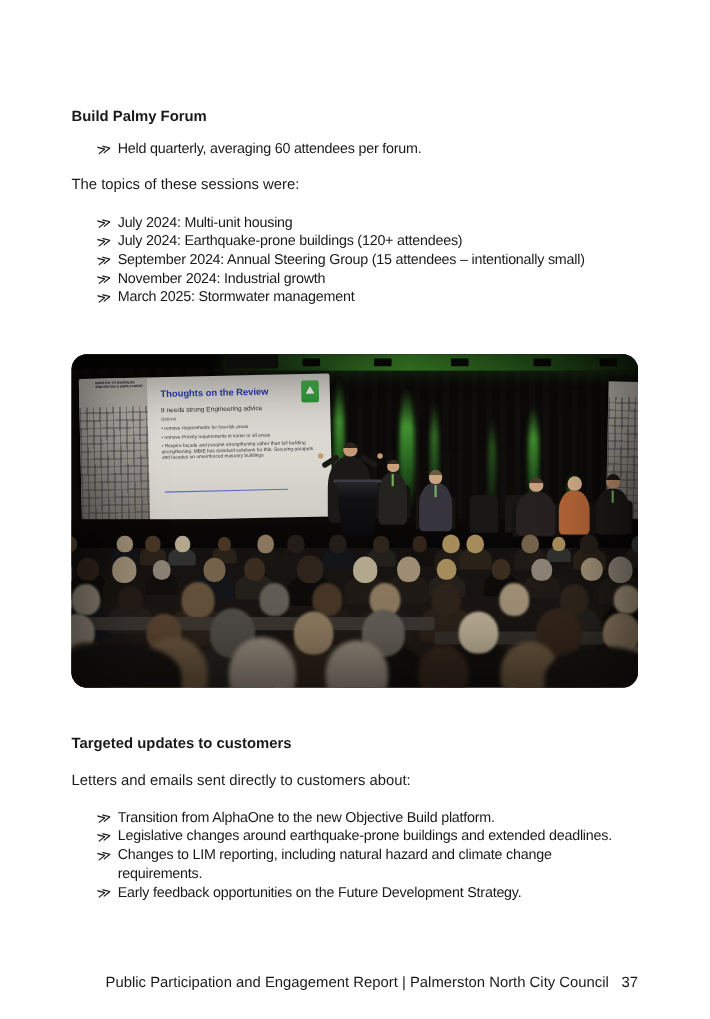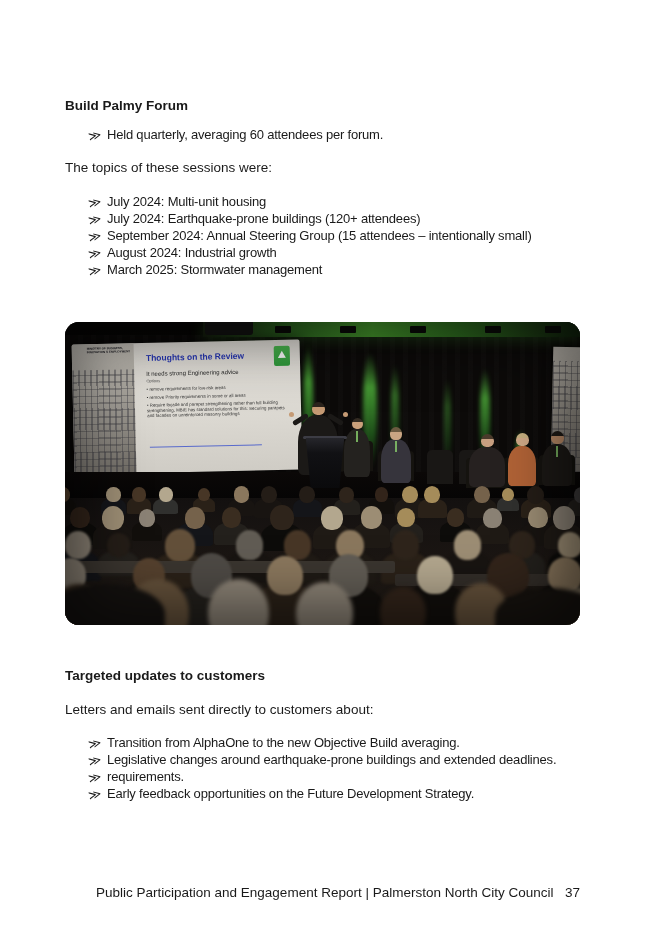--- a/index.html
+++ b/index.html
@@ -91,21 +91,21 @@
     <li>
       <span class="chev">≫</span>
       <span class="li-line">July 2024: Earthquake-prone buildings (120+ attendees)</span>
     </li>
     <li>
       <span class="chev">≫</span>
       <span class="li-line">September 2024: Annual Steering Group (15 attendees – intentionally small)</span>
     </li>
     <li>
       <span class="chev">≫</span>
-      <span class="li-line">August 2024: Industrial growth</span>
+      <span class="li-line">November 2024: Industrial growth</span>
     </li>
     <li>
       <span class="chev">≫</span>
       <span class="li-line">March 2025: Stormwater management</span>
     </li>
   </ul>
 
   <div class="abs photo">
     <div class="abs ph-base"></div>
     <div class="abs ph-curtain"></div>
@@ -295,29 +295,30 @@
       <div style="position: absolute; left: 480px; top: 4px; width: 16px; height: 7px; background: rgb(10, 11, 8); z-index: 3; border-radius: 1px;"></div>
     </div>
 
   <div class="abs para" style="left:65px; top:701px;">Letters and emails sent directly to customers about:</div>
 
   <div class="abs h" style="left:65px; top:667px;">Targeted updates to customers</div>
 
   <ul class="abs blist" style="left:65px; top:734px;">
     <li>
       <span class="chev">≫</span>
-      <span class="li-line">Transition from AlphaOne to the new Objective Build averaging.</span>
+      <span class="li-line">Transition from AlphaOne to the new Objective Build platform.</span>
     </li>
     <li>
       <span class="chev">≫</span>
       <span class="li-line">Legislative changes around earthquake-prone buildings and extended deadlines.</span>
     </li>
     <li>
       <span class="chev">≫</span>
       <span>
+        <div class="li-line">Changes to LIM reporting, including natural hazard and climate change</div>
         <div class="li-line">requirements.</div>
       </span>
     </li>
     <li>
       <span class="chev">≫</span>
       <span class="li-line">Early feedback opportunities on the Future Development Strategy.</span>
     </li>
   </ul>
 
   <div class="abs footer" style="left:65px; right:65px; top:884px;margin-left:31px;">

